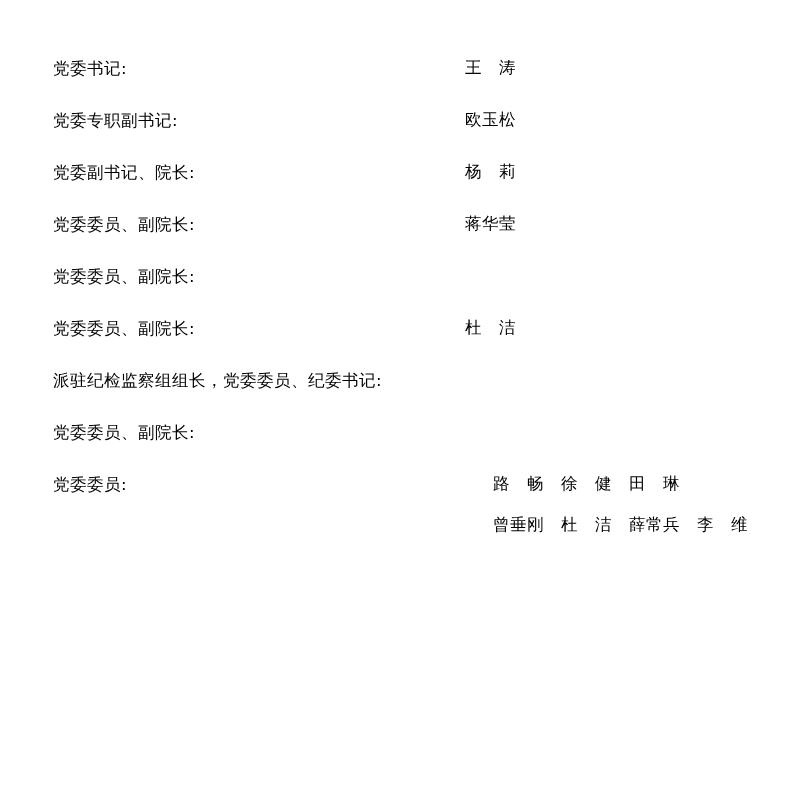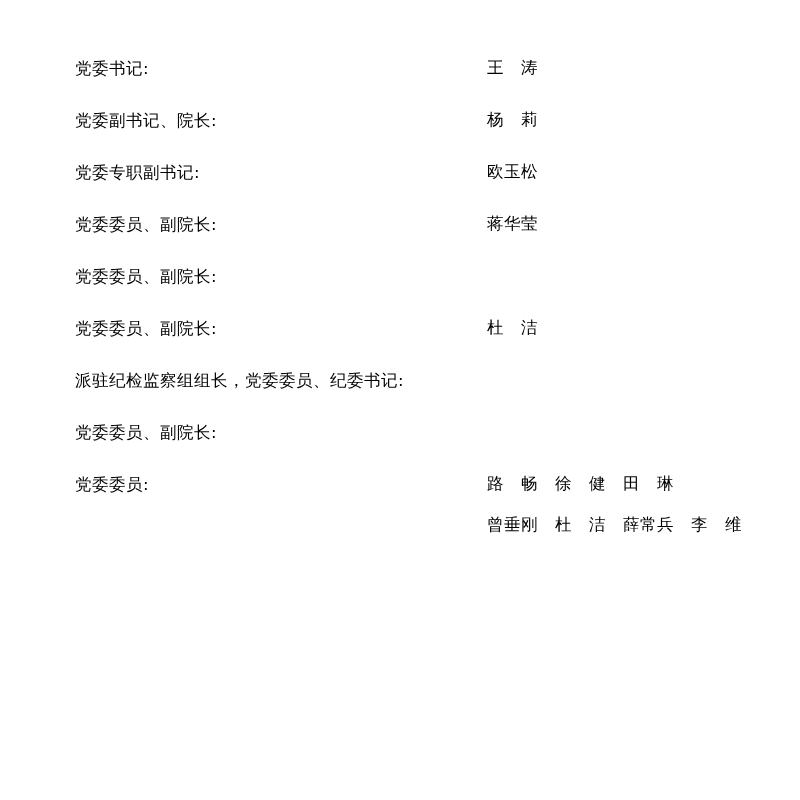--- a/index.html
+++ b/index.html
@@ -12,32 +12,33 @@
     background: #ffffff;
     font-family: "DejaVu Sans", "Liberation Sans", sans-serif;
     color: #000000;
     overflow: hidden;
   }
   .page {
     position: relative;
     width: 668px;
     height: 800px;
     box-sizing: border-box;
-    padding: 56px 48px 0 75px;
+    padding: 56px 48px 0 53px;
   }
   .roster {
     display: block;
   }
   .row {
     display: flex;
     align-items: flex-start;
     margin-bottom: 26px;
   }
   .row:last-child {
     margin-bottom: 0;
+    gap: 28px;
   }
   .label {
     flex: 0 0 auto;
     width: 412px;
     font-size: 16.5px;
     line-height: 26px;
     letter-spacing: 0.5px;
     white-space: nowrap;
   }
   .names {
@@ -69,30 +70,30 @@
   <div class="roster">
 
     <div class="row">
       <div class="label">党委书记:</div>
       <div class="names">
         <span class="nameline">王　涛</span>
       </div>
     </div>
 
     <div class="row">
-      <div class="label">党委副书记、院长:</div>
+      <div class="label">党委专职副书记:</div>
       <div class="names">
-        <span class="nameline">杨　莉</span>
+        <span class="nameline">欧玉松</span>
       </div>
     </div>
 
     <div class="row">
-      <div class="label">党委专职副书记:</div>
+      <div class="label">党委副书记、院长:</div>
       <div class="names">
-        <span class="nameline">欧玉松</span>
+        <span class="nameline">杨　莉</span>
       </div>
     </div>
 
     <div class="row">
       <div class="label">党委委员、副院长:</div>
       <div class="names">
         <span class="nameline">蒋华莹</span>
       </div>
     </div>
 

